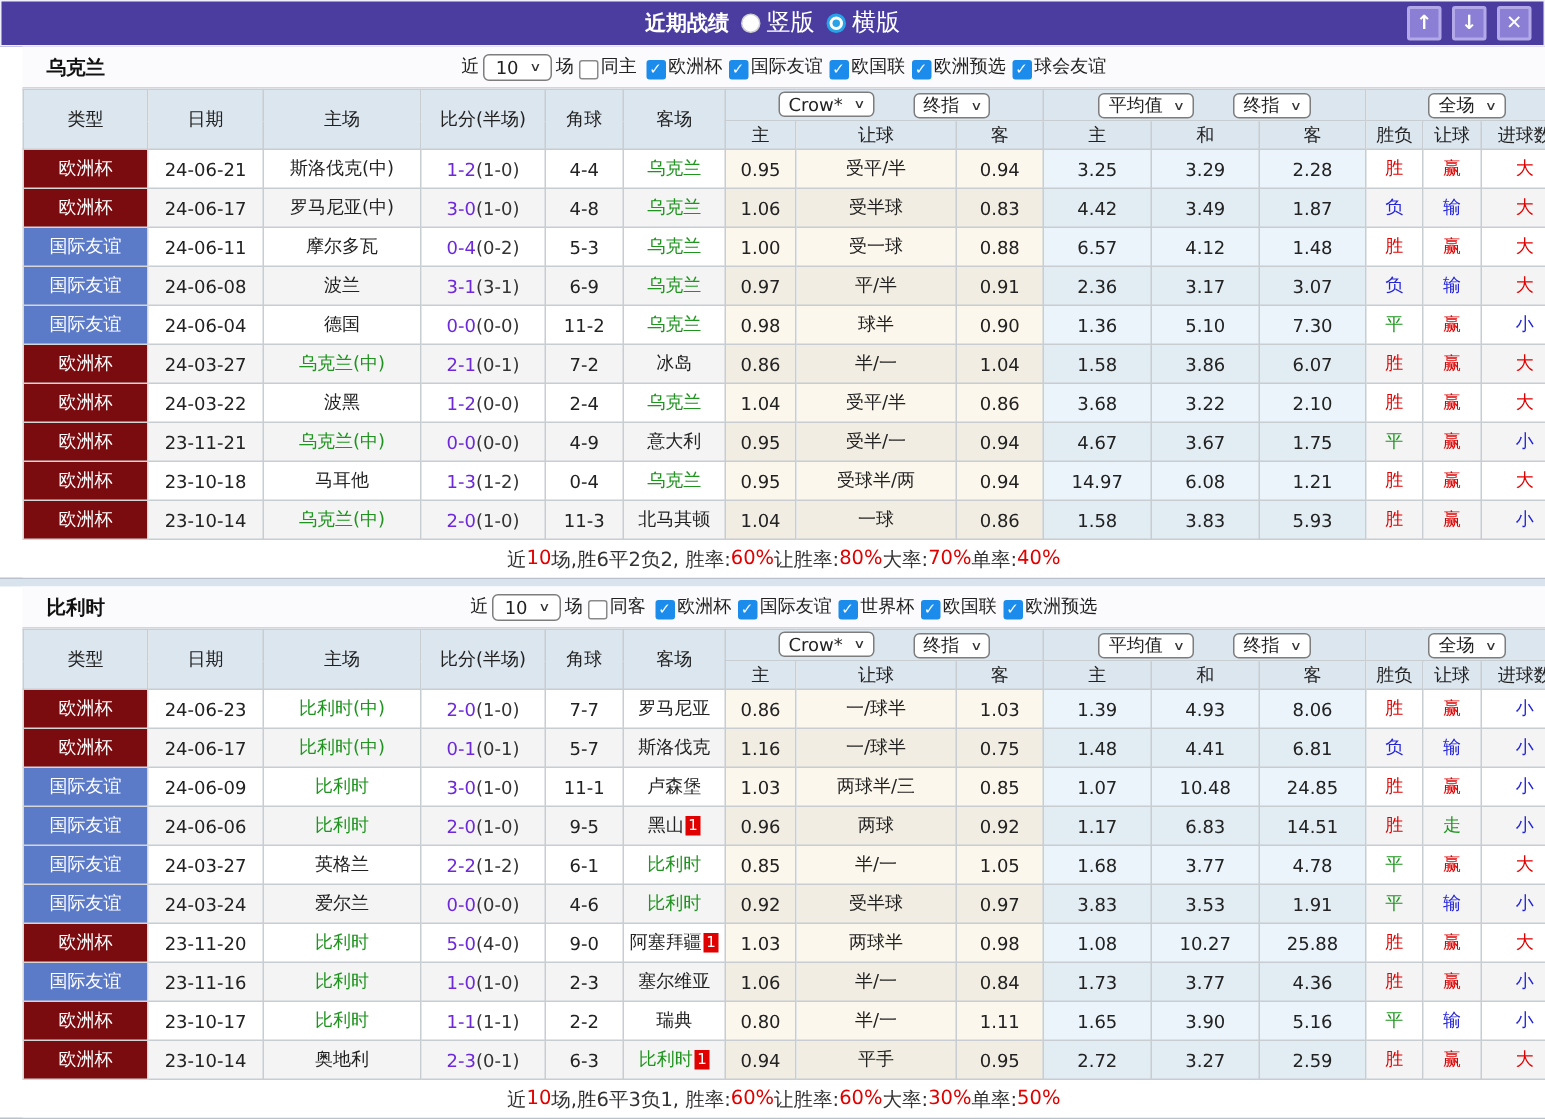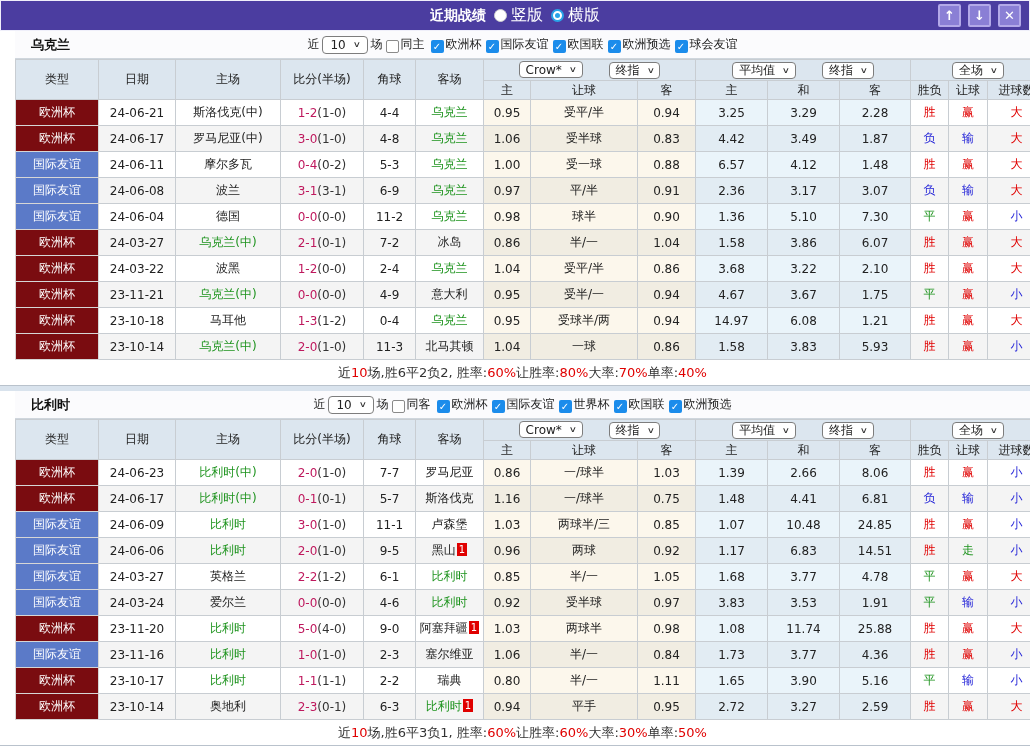--- a/index.html
+++ b/index.html
@@ -62,21 +62,21 @@
   .stats-table thead tr.gh-row th{ height:21px; }
   .stats-table thead tr.sub-row th{ height:19px; }
   .stats-table thead th .dd{ margin:0 11px; padding:0 6px; height:17px; }
   .stats-table tbody td{ height:26px; font-size:12px; background:#fff; }
   .stats-table tbody tr:nth-child(even) td{ background:#f4f4f4; }
   .stats-table tbody td.hcol{ background:#fcf7ec; }
   .stats-table tbody tr:nth-child(even) td.hcol{ background:#f1ede2; }
   .stats-table tbody td.ecol{ background:#eaf4fa; }
   .stats-table tbody tr:nth-child(even) td.ecol{ background:#e2ecf3; }
   .stats-table tbody td.type{ color:#fff; border-color:#d6d6d6; }
-  .ft{ color:#be185d; }
+  .ft{ color:#6d28d9; }
   .ht{ color:#333; }
   .focus{ color:#1f941f; }
   .badge{
     display:inline-block; background:#e00000; color:#fff; font-size:10px;
     line-height:13px; padding:0 2px; margin-left:1px; vertical-align:1px;
   }
   .res-r{ color:#e00000; } .res-b{ color:#2525d8; } .res-g{ color:#1f941f; }
   
   .summary{
     height:25px; background:#fff; display:flex; justify-content:center; align-items:center;
@@ -504,21 +504,21 @@
           <td class="type" style="background: rgb(122, 12, 16);">欧洲杯</td>
           <td>24-06-23</td>
           <td><span class="focus">比利时(中)</span></td>
           <td><span class="ft">2-0</span><span class="ht">(1-0)</span></td>
           <td>7-7</td>
           <td><span>罗马尼亚</span></td>
           <td class="hcol">0.86</td>
           <td class="hcol">一/球半</td>
           <td class="hcol">1.03</td>
           <td class="ecol">1.39</td>
-          <td class="ecol">2.66</td>
+          <td class="ecol">4.93</td>
           <td class="ecol">8.06</td>
           <td class="res-r">胜</td>
           <td class="res-r">赢</td>
           <td class="res-b">小</td>
         </tr>
         <tr>
           <td class="type" style="background: rgb(122, 12, 16);">欧洲杯</td>
           <td>24-06-17</td>
           <td><span class="focus">比利时(中)</span></td>
           <td><span class="ft">0-1</span><span class="ht">(0-1)</span></td>
@@ -606,21 +606,21 @@
           <td class="type" style="background: rgb(122, 12, 16);">欧洲杯</td>
           <td>23-11-20</td>
           <td><span class="focus">比利时</span></td>
           <td><span class="ft">5-0</span><span class="ht">(4-0)</span></td>
           <td>9-0</td>
           <td><span>阿塞拜疆</span><span class="badge">1</span></td>
           <td class="hcol">1.03</td>
           <td class="hcol">两球半</td>
           <td class="hcol">0.98</td>
           <td class="ecol">1.08</td>
-          <td class="ecol">11.74</td>
+          <td class="ecol">10.27</td>
           <td class="ecol">25.88</td>
           <td class="res-r">胜</td>
           <td class="res-r">赢</td>
           <td class="res-r">大</td>
         </tr>
         <tr>
           <td class="type" style="background: rgb(91, 122, 200);">国际友谊</td>
           <td>23-11-16</td>
           <td><span class="focus">比利时</span></td>
           <td><span class="ft">1-0</span><span class="ht">(1-0)</span></td>

